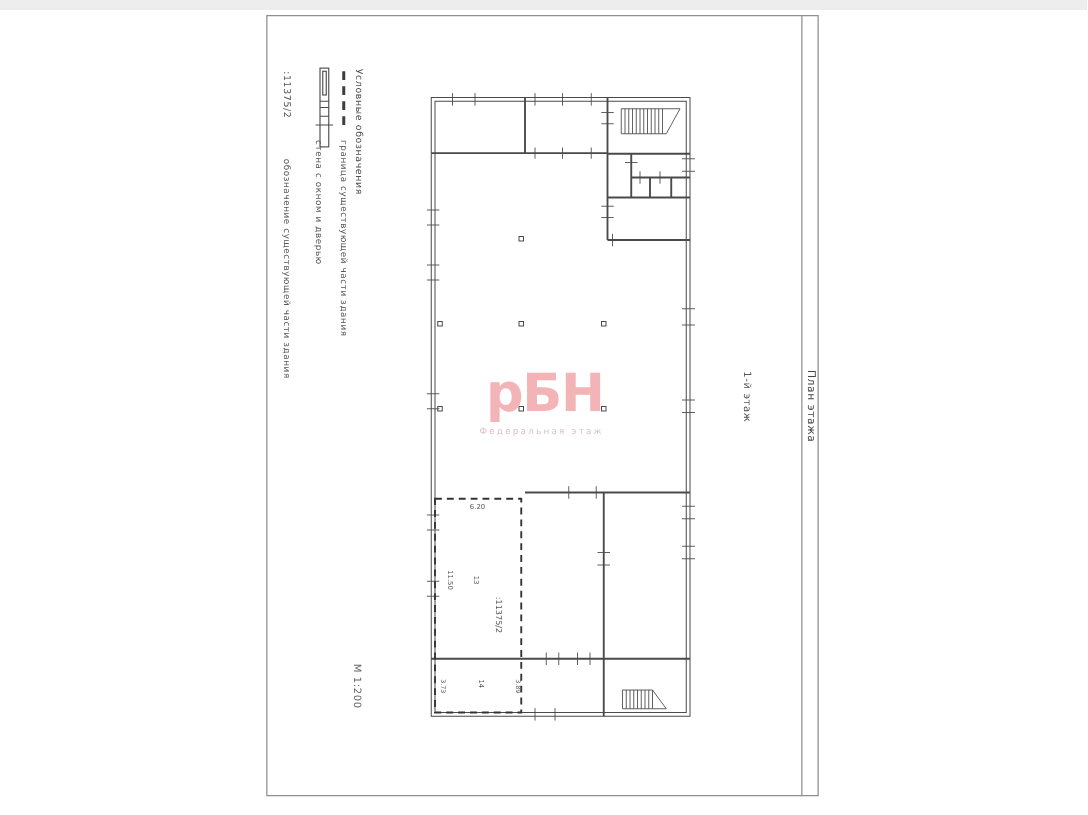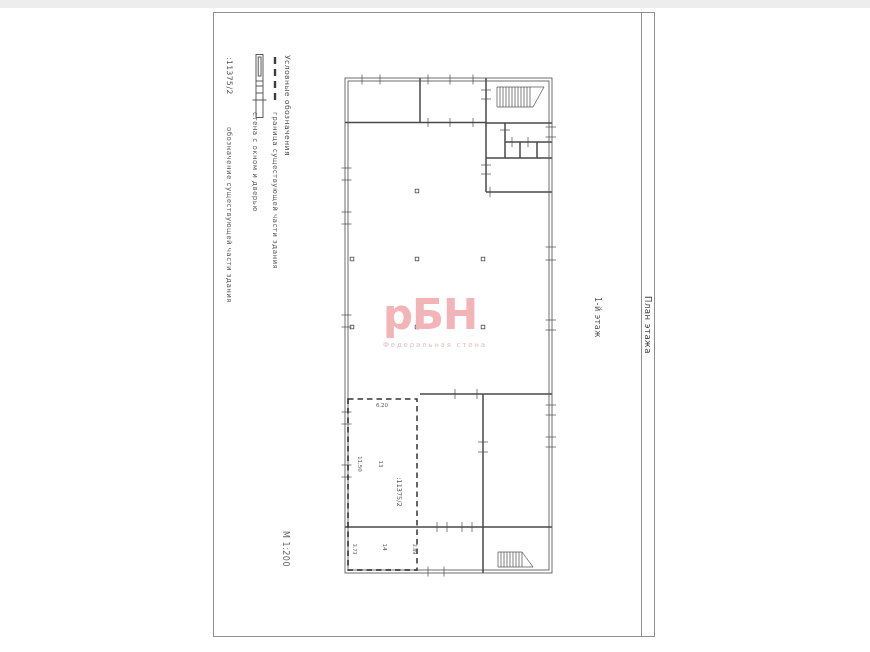--- a/index.html
+++ b/index.html
@@ -13,21 +13,21 @@
          color:#555;white-space:nowrap;letter-spacing:0.5px;}
   .legend-title{left:283px;top:55px;font-size:7.5px;color:#4f4f4f;}
   .leg-sym-text{left:225px;top:57px;font-size:7.5px;color:#4f4f4f;}
   .leg-label-1{left:271px;top:112px;font-size:7px;}
   .leg-label-2{left:251px;top:112px;font-size:7px;}
   .leg-label-3{left:225px;top:127px;font-size:7px;}
   .scale{left:281px;top:531px;font-size:8px;color:#666;}
   .floorlbl{left:593px;top:297px;font-size:8px;color:#555;}
   .sheet-title{left:643px;top:296px;font-size:8.5px;color:#444;}
   .symsvg{position:absolute;}
-  .wm{position:absolute;left:383px;top:293px;width:100px;text-align:left;pointer-events:none;}
+  .wm{position:absolute;left:383px;top:293px;width:100px;text-align:right;pointer-events:none;}
   .wm-logo{font-size:42px;font-weight:bold;line-height:44px;letter-spacing:-1px;
            font-family:"DejaVu Sans",sans-serif;}
   .wm-sub{font-size:7px;letter-spacing:1.8px;margin-top:4px;white-space:nowrap;}
   svg{display:block;}
 </style>
 </head>
 <body>
 
 <div id="stage">
 
@@ -129,16 +129,16 @@
       <text x="39" y="392" font-size="5.5" text-anchor="middle" transform="rotate(90 39 392)">13</text>
       <text x="57" y="420" font-size="6.5" text-anchor="middle" transform="rotate(90 57 420)">:11375/2</text>
       <text x="13" y="477" font-size="5" text-anchor="middle" transform="rotate(90 13 477)">3.73</text>
       <text x="43" y="475" font-size="5.5" text-anchor="middle" transform="rotate(90 43 475)">14</text>
       <text x="73" y="477" font-size="5" text-anchor="middle" transform="rotate(90 73 477)">3.89</text>
     </g>
   </svg>
 
   <div class="wm">
     <div class="wm-logo" style="color:#f3b4b8;">рБН</div>
-    <div class="wm-sub" style="color:#ddbfc2;">Федеральная стена</div>
+    <div class="wm-sub" style="color:#ddbfc2;">Федеральная этаж</div>
   </div>
 
 </div>
 
 </body></html>

